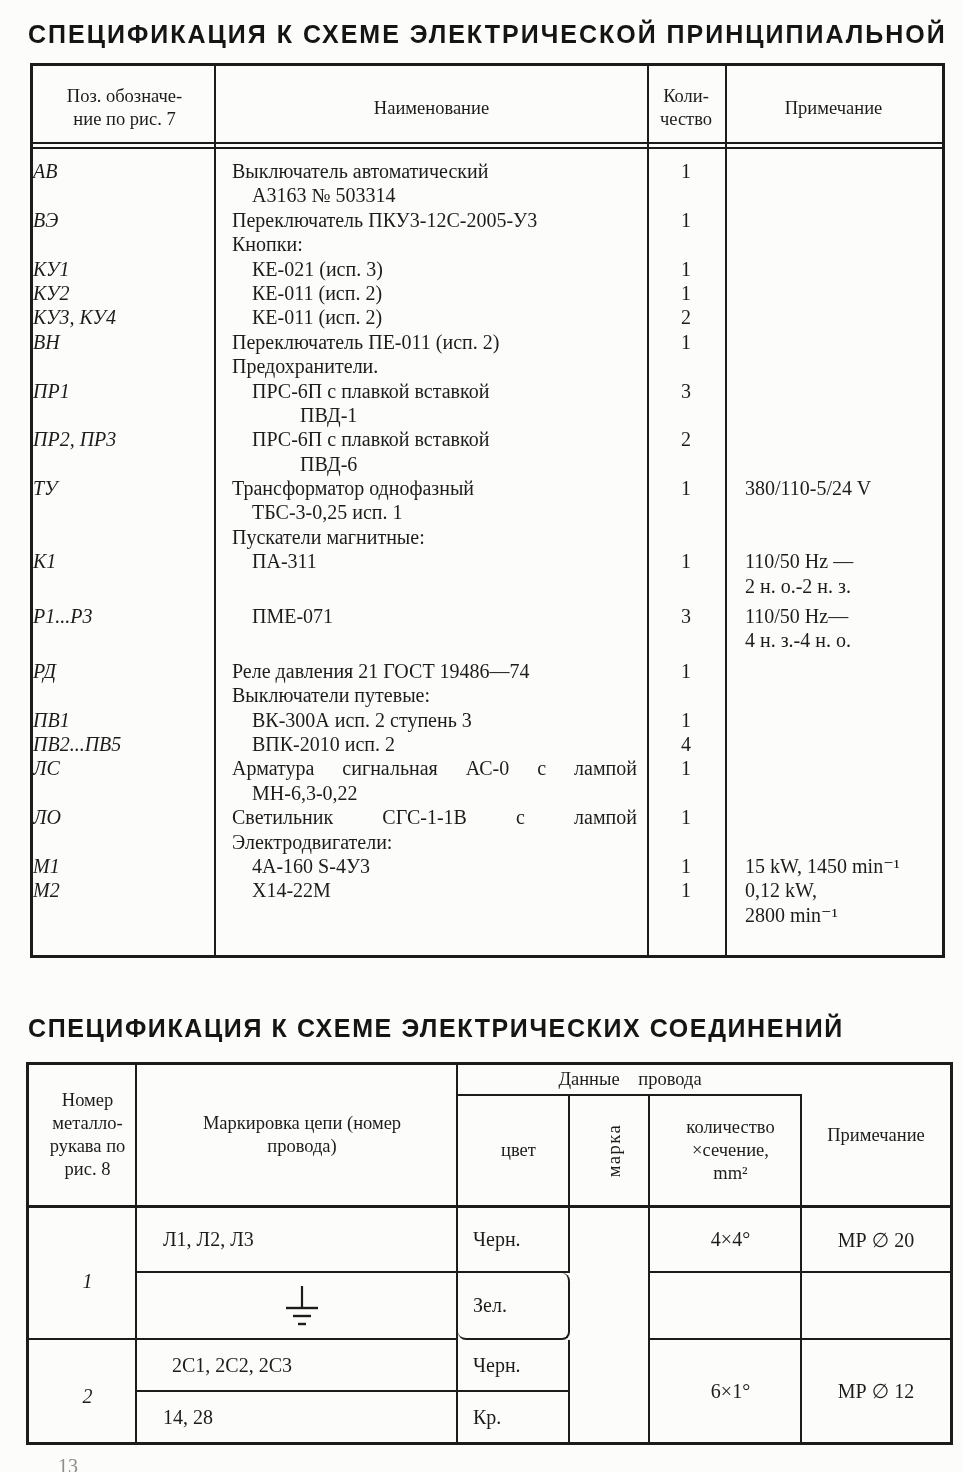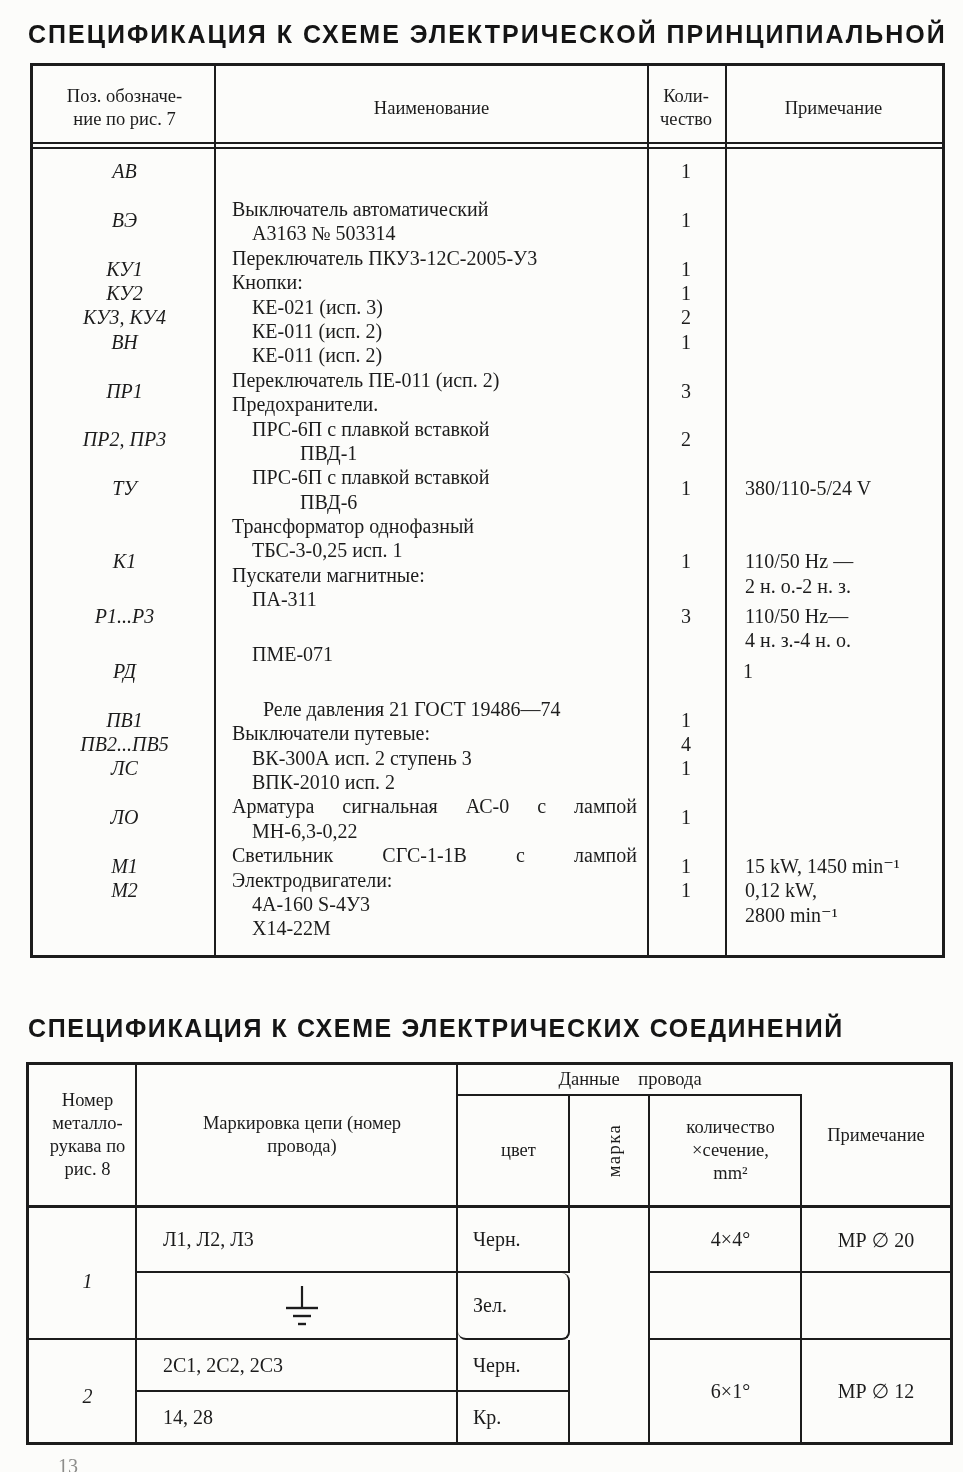--- a/index.html
+++ b/index.html
@@ -41,22 +41,22 @@
     white-space:pre-line;
   }
   .t1-body{
     position:absolute;top:85px;left:0;right:0;bottom:0;
     padding-top:8px;overflow:hidden;
   }
   .t1-body .line{
     display:grid;grid-template-columns:183px 431px 78px 1fr;
     height:24.4px;line-height:24.4px;font-size:20px;
   }
-  .c-pos{font-style:italic;text-align:center;}
-  .c-name{text-align:left;margin-top:38px;}
+  .c-pos{font-style:italic;text-align:left;}
+  .c-name{text-align:left;}
   .c-name.ind0{padding-left:16px;}
   .c-name.ind1{padding-left:36px;}
   .c-name.ind2{padding-left:84px;}
   .c-name.just{text-align:justify;text-align-last:justify;padding-right:10px;}
   .c-qty{text-align:center;}
   .c-note{padding-left:20px;white-space:nowrap;}
 
   
   .t2{
     position:absolute;left:26px;top:1062px;width:927px;height:383px;
@@ -83,21 +83,21 @@
   .mark-a{grid-column:2;grid-row:3;padding-left:26px;}
   .color-a{grid-column:3;grid-row:3;padding-left:15px;}
   .brand-body{grid-column:4;grid-row:3/7;}
   .qty-a{grid-column:5;grid-row:3;justify-content:center;}
   .note-a{grid-column:6;grid-row:3;justify-content:center;}
   .mark-b{grid-column:2;grid-row:4;justify-content:center;}
   .color-b{grid-column:3;grid-row:4;padding-left:15px;border-radius:8px;}
   .qty-b{grid-column:5;grid-row:4;}
   .note-b{grid-column:6;grid-row:4;}
   .num-c{grid-column:1;grid-row:5/7;align-items:flex-start;justify-content:center;padding-top:10px;font-style:italic;}
-  .mark-c{grid-column:2;grid-row:5;padding-left:26px;}
+  .mark-c{grid-column:2;grid-row:5;padding-left:35px;}
   .color-c{grid-column:3;grid-row:5;padding-left:15px;}
   .qty-cd{grid-column:5;grid-row:5/7;justify-content:center;}
   .note-cd{grid-column:6;grid-row:5/7;justify-content:center;}
   .mark-d{grid-column:2;grid-row:6;padding-left:26px;}
   .color-d{grid-column:3;grid-row:6;padding-left:15px;}
 
   .page-num{position:absolute;left:58px;top:1455px;font-size:20px;color:#8d8d8b;}
   .gnd{display:block;}
 </style>
 </head>
@@ -235,21 +235,21 @@
           <div class="c-name ind1">ПМЕ-071</div>
           <div class="c-qty">3</div>
           <div class="c-note">110/50 Hz—</div>
         </div>
         <div class="line">
           <div class="c-pos"></div>
           <div class="c-name ind0"></div>
           <div class="c-qty"></div>
           <div class="c-note">4 н. з.-4 н. о.</div>
         </div>
-        <div class="line" style="margin-top: 6px; gap: 31px;">
+        <div class="line" style="margin-top: 6px;">
           <div class="c-pos">РД</div>
           <div class="c-name ind0">Реле давления 21 ГОСТ 19486—74</div>
           <div class="c-qty">1</div>
           <div class="c-note"></div>
         </div>
         <div class="line">
           <div class="c-pos"></div>
           <div class="c-name ind0">Выключатели путевые:</div>
           <div class="c-qty"></div>
           <div class="c-note"></div>

